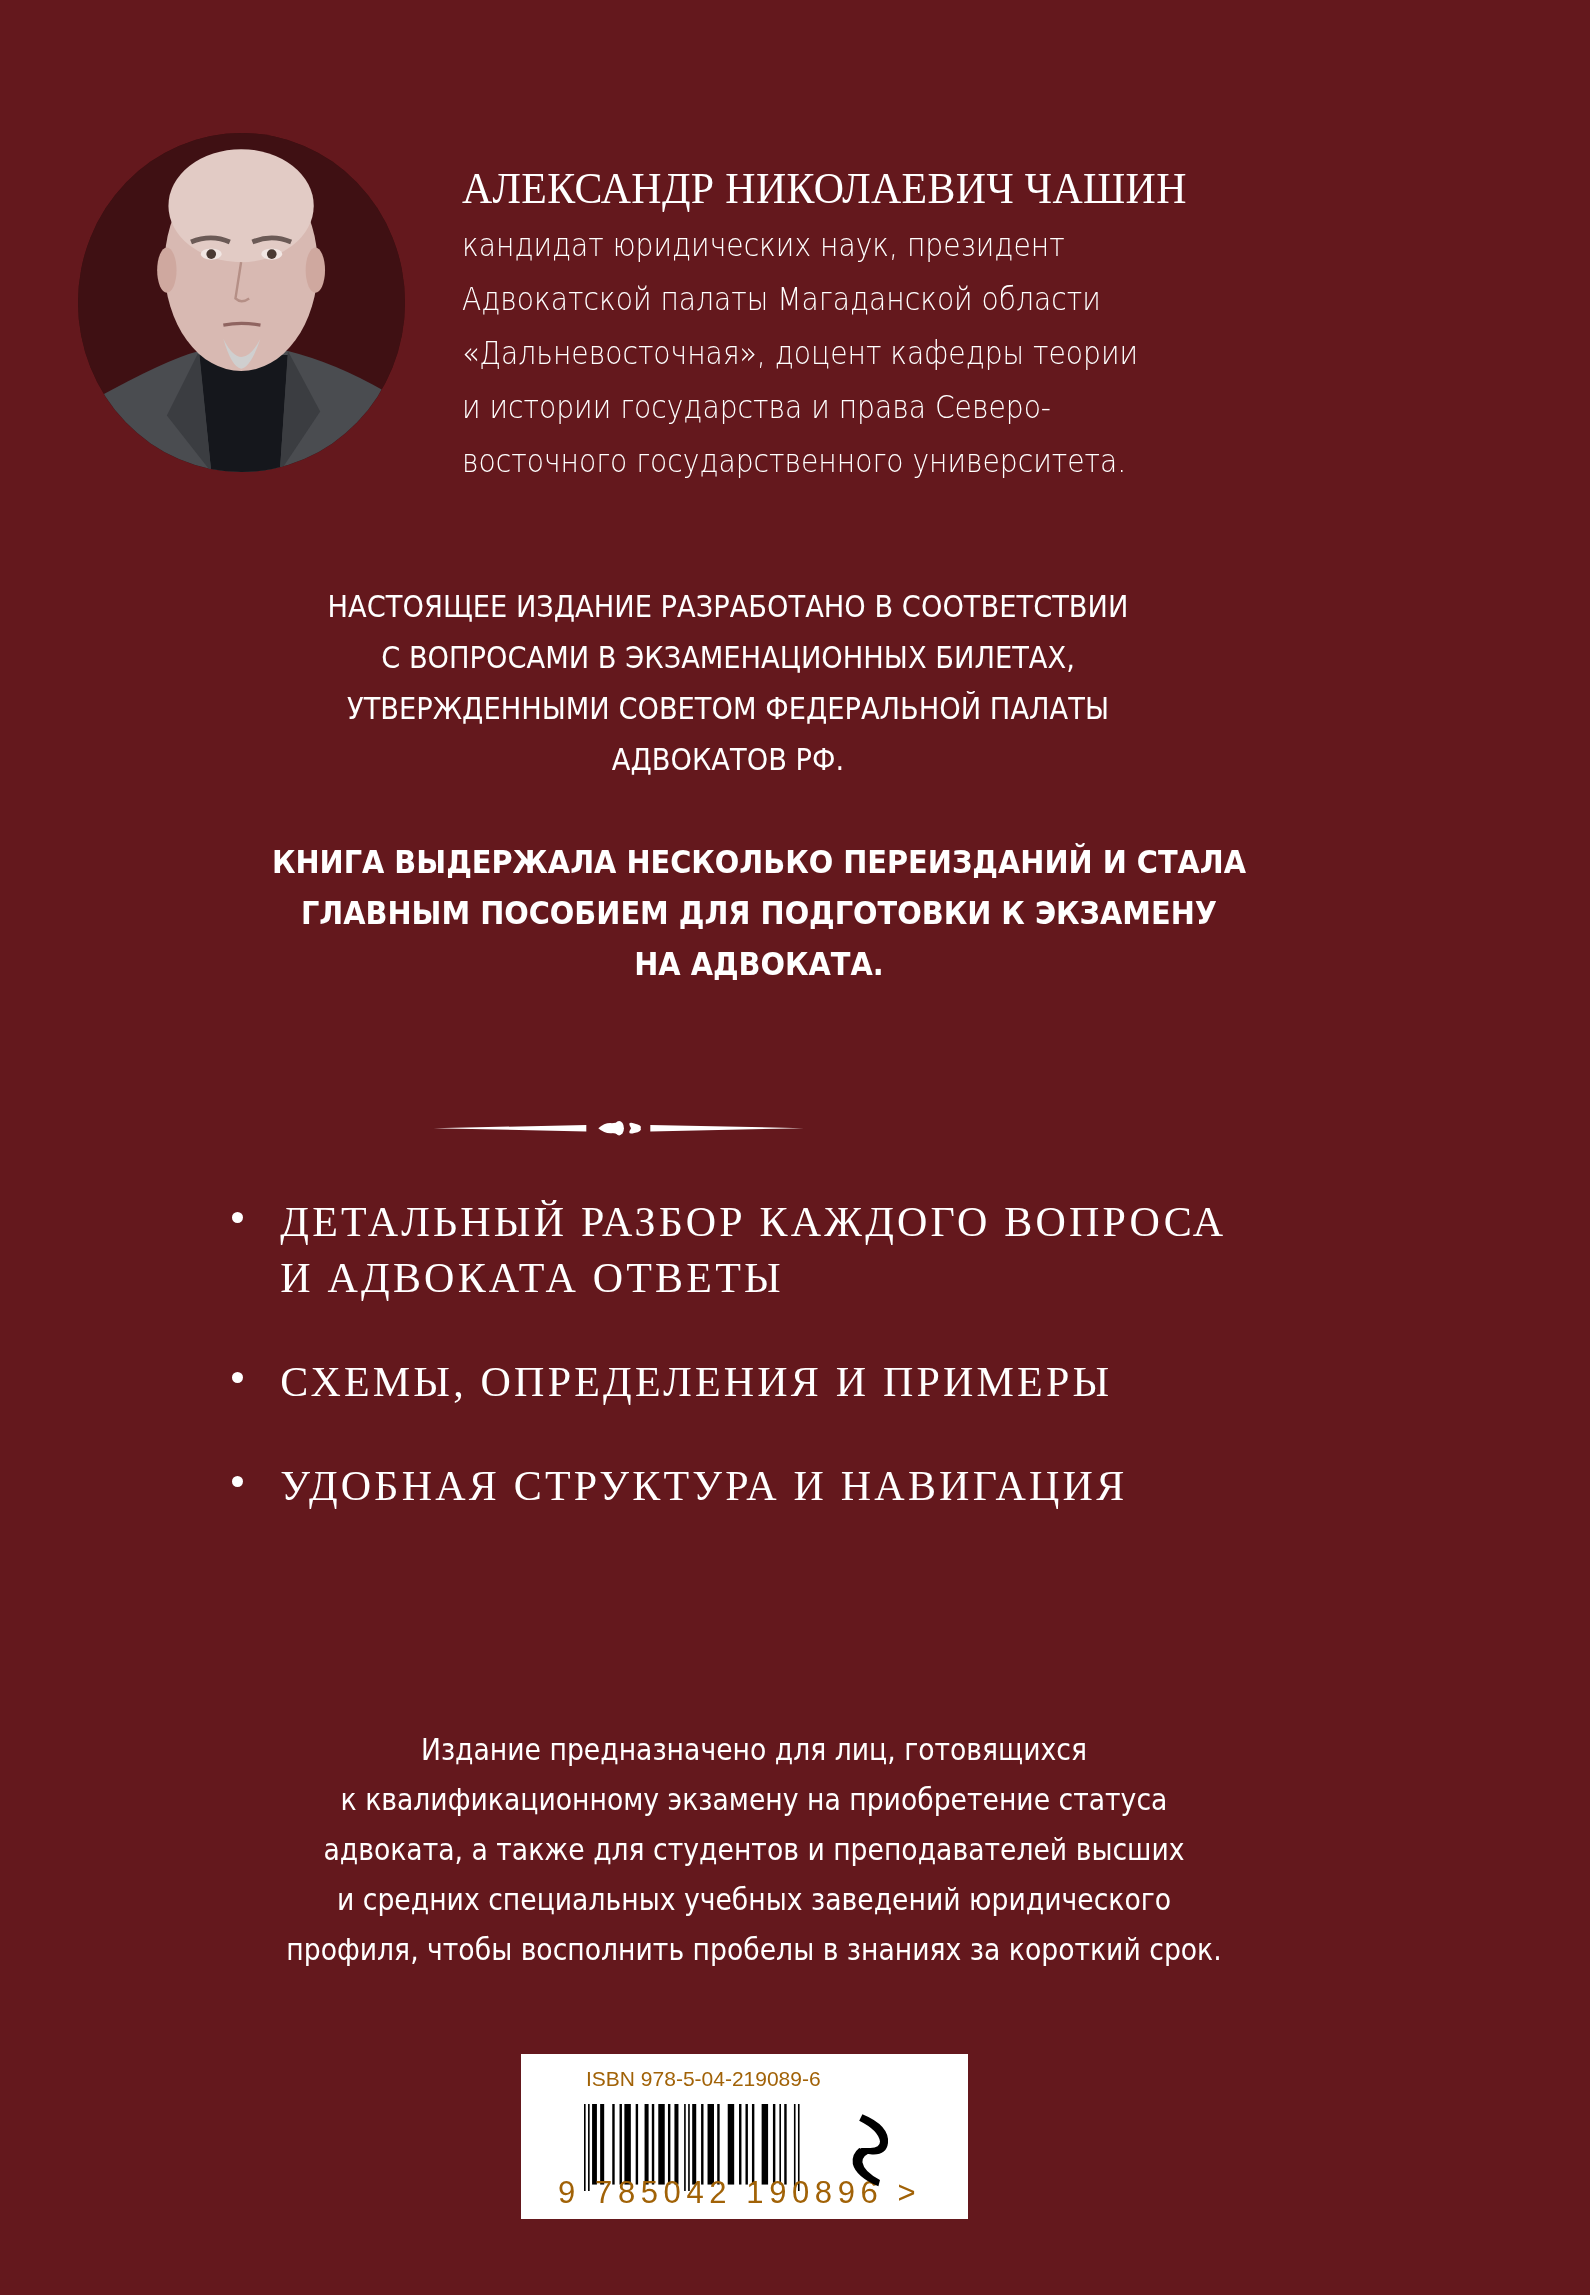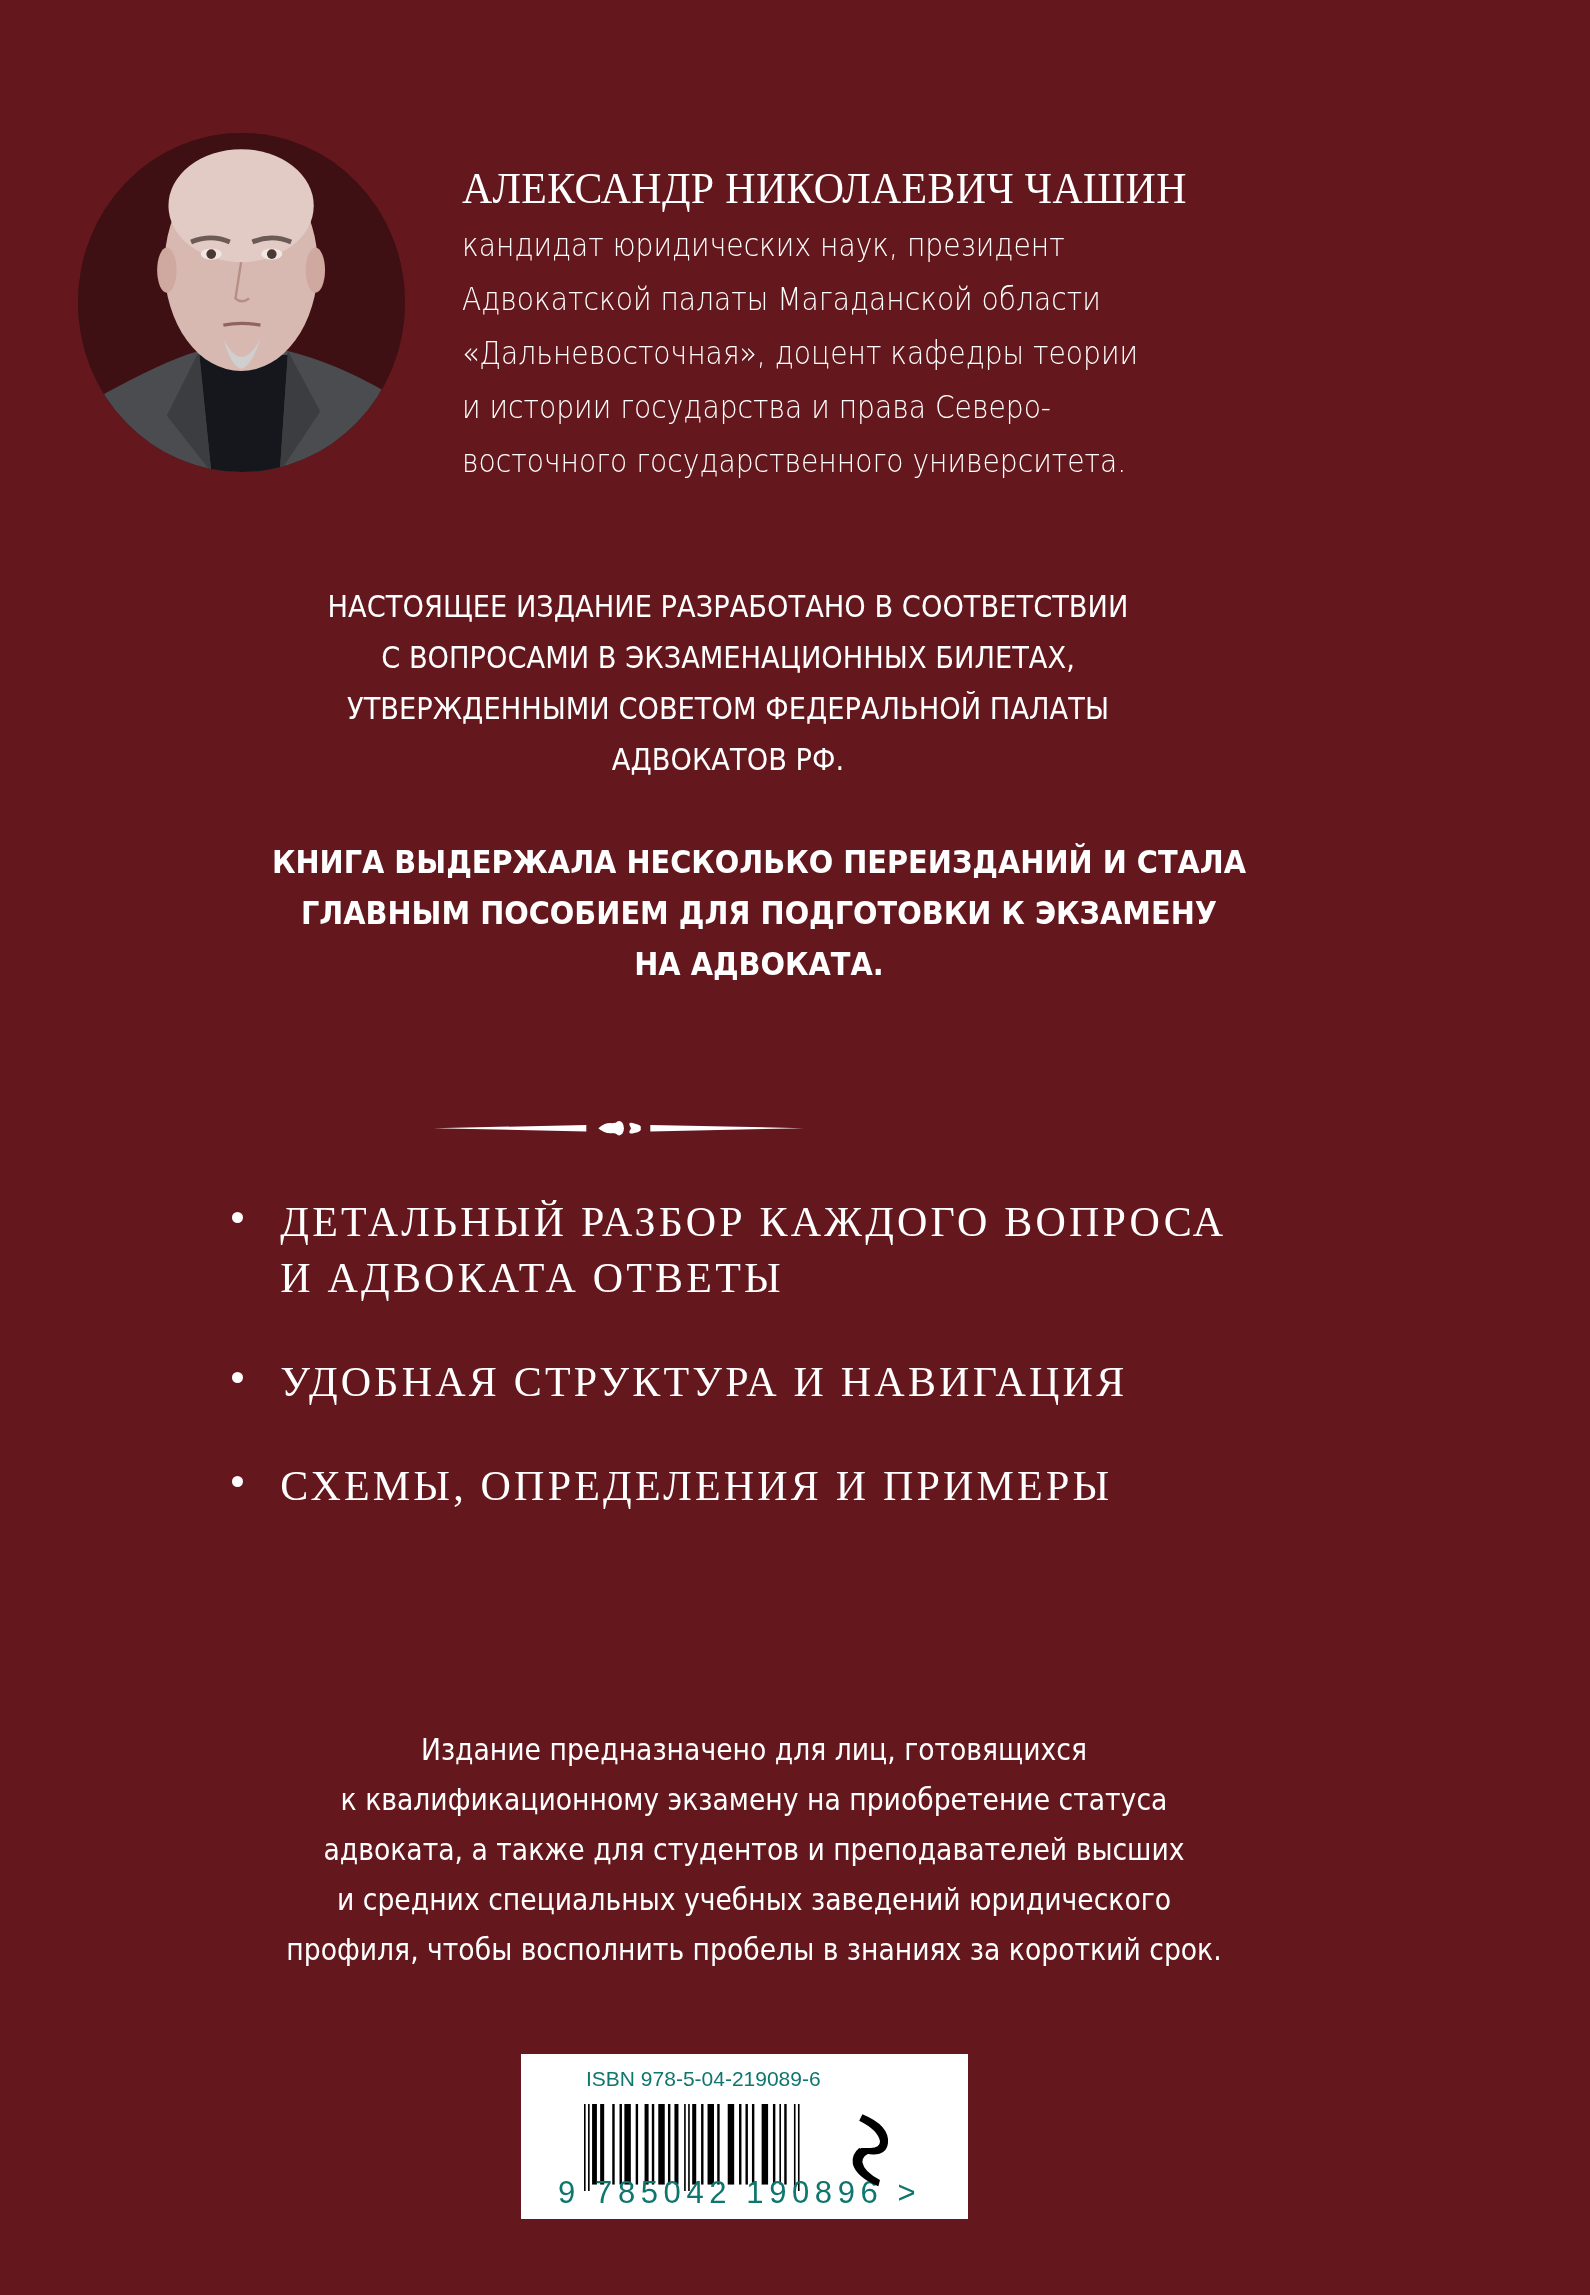--- a/index.html
+++ b/index.html
@@ -77,21 +77,21 @@
       top: 1724px;
       font-family: "DejaVu Sans", sans-serif;
       font-size: 31px; line-height: 50px; padding-left: 26px;
     }
     .audience .line { display: block; transform: scaleX(0.86); white-space: nowrap; }
 
     
     .isbn-box {
       left: 521px; top: 2054px; width: 447px; height: 165px;
       background: #ffffff;
-      color: #0f766e;
+      color: #a16207;
     }
     .isbn-text {
       position: absolute; left: 65px; top: 13px;
       font-family: "Liberation Sans", sans-serif;
       font-size: 21px; letter-spacing: 0px;
     }
     .barcode { position: absolute; left: 63px; top: 50px; width: 218px; height: 87px; }
     .barcode-digits {
       position: absolute; left: 37px; top: 121px;
       font-family: "Liberation Sans", sans-serif;
@@ -172,27 +172,27 @@
   <div class="feature">
     <span class="bullet"></span>
     <span class="text">
       <span>ДЕТАЛЬНЫЙ РАЗБОР КАЖДОГО ВОПРОСА</span>
       <span>И АДВОКАТА ОТВЕТЫ</span>
     </span>
   </div>
   <div class="feature">
     <span class="bullet"></span>
     <span class="text">
-      <span>УДОБНАЯ СТРУКТУРА И НАВИГАЦИЯ</span>
+      <span>СХЕМЫ, ОПРЕДЕЛЕНИЯ И ПРИМЕРЫ</span>
     </span>
   </div>
   <div class="feature">
     <span class="bullet"></span>
     <span class="text">
-      <span>СХЕМЫ, ОПРЕДЕЛЕНИЯ И ПРИМЕРЫ</span>
+      <span>УДОБНАЯ СТРУКТУРА И НАВИГАЦИЯ</span>
     </span>
   </div>
 </div>
 
 <div class="abs center-block audience">
   <span class="line">Издание предназначено для лиц, готовящихся</span>
   <span class="line">к квалификационному экзамену на приобретение статуса</span>
   <span class="line">адвоката, а также для студентов и преподавателей высших</span>
   <span class="line">и средних специальных учебных заведений юридического</span>
   <span class="line">профиля, чтобы восполнить пробелы в знаниях за короткий срок.</span>

